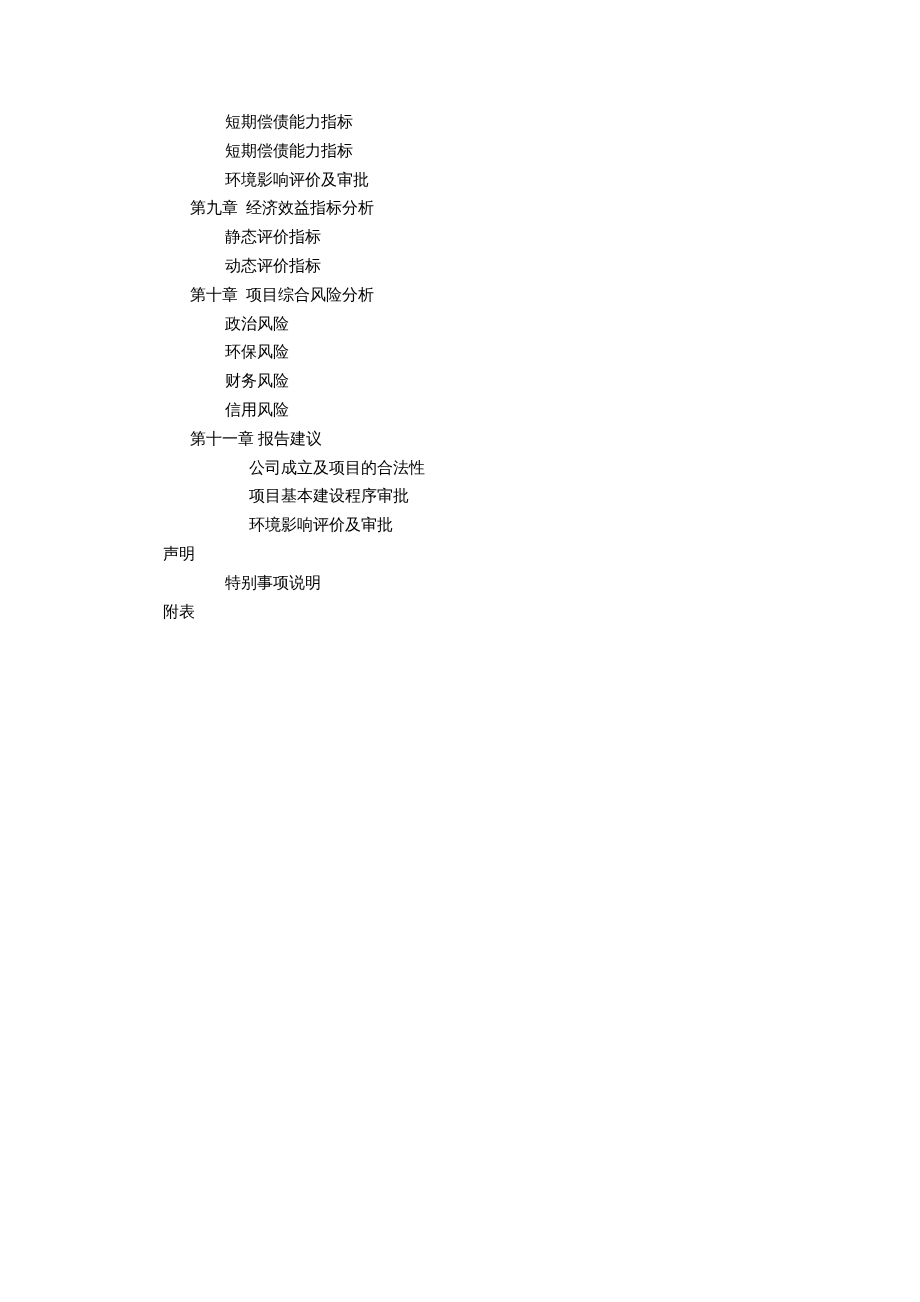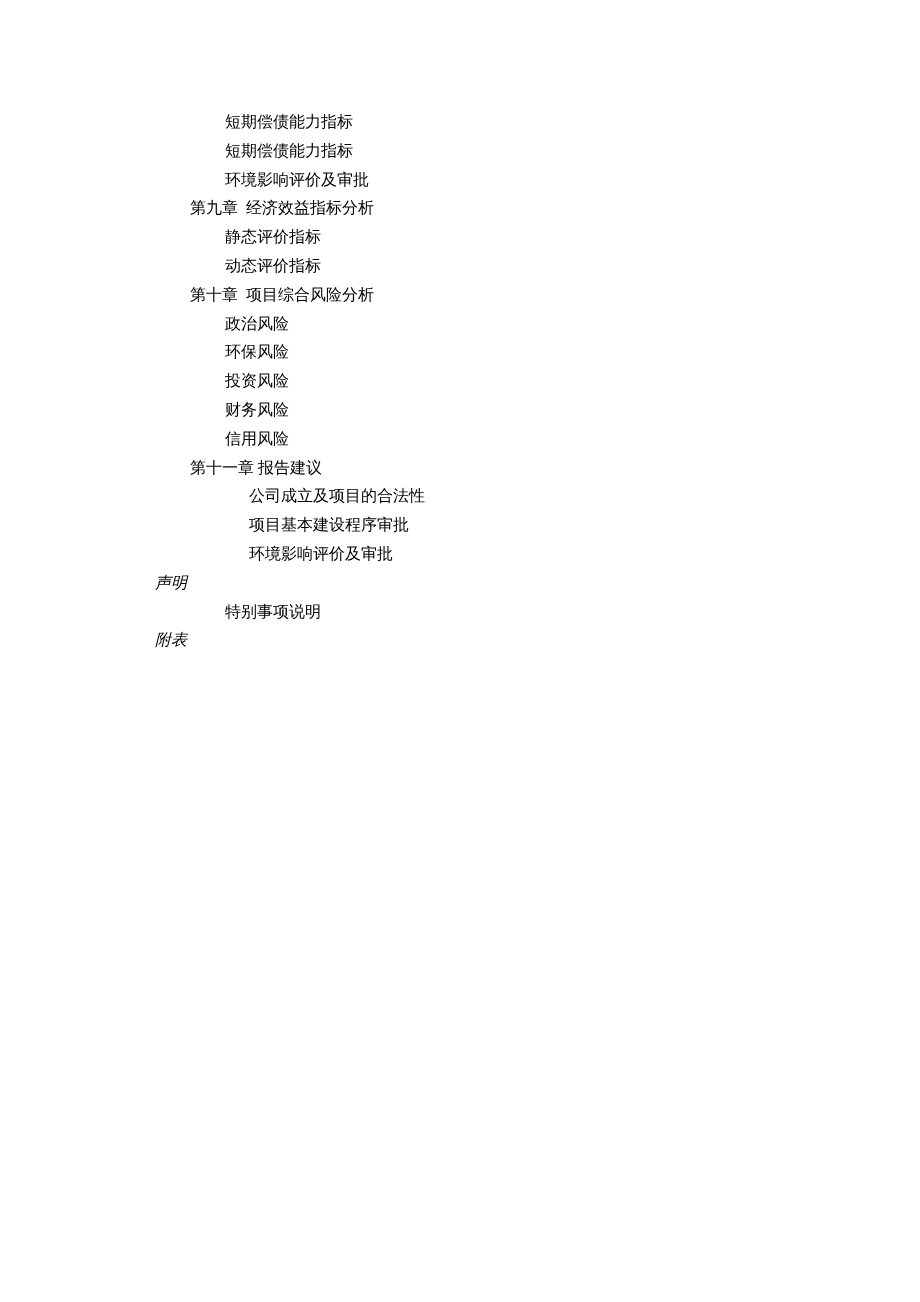--- a/index.html
+++ b/index.html
@@ -15,22 +15,21 @@
       font-size: 16px;
       color: #000000;
       line-height: 1.8;
       padding-top: 108px;
       padding-left: 155px;
     }
     .line {
       white-space: pre;
     }
     .indent-0 {
-      margin-left: 0;
-      font-style: italic;
+      margin-left: 8px;
     }
     .indent-1 {
       margin-left: 35px;
     }
     .indent-2 {
       margin-left: 70px;
     }
     .indent-2b {
       margin-left: 94px;
     }
@@ -41,21 +40,20 @@
 <div>
   <div class="line indent-2">短期偿债能力指标</div>
   <div class="line indent-2">短期偿债能力指标</div>
   <div class="line indent-2">环境影响评价及审批</div>
   <div class="line indent-1">第九章  经济效益指标分析</div>
   <div class="line indent-2">静态评价指标</div>
   <div class="line indent-2">动态评价指标</div>
   <div class="line indent-1">第十章  项目综合风险分析</div>
   <div class="line indent-2">政治风险</div>
   <div class="line indent-2">环保风险</div>
-  <div class="line indent-2">投资风险</div>
   <div class="line indent-2">财务风险</div>
   <div class="line indent-2">信用风险</div>
   <div class="line indent-1">第十一章 报告建议</div>
   <div class="line indent-2b">公司成立及项目的合法性</div>
   <div class="line indent-2b">项目基本建设程序审批</div>
   <div class="line indent-2b">环境影响评价及审批</div>
   <div class="line indent-0">声明</div>
   <div class="line indent-2">特别事项说明</div>
   <div class="line indent-0">附表</div>
 </div>

